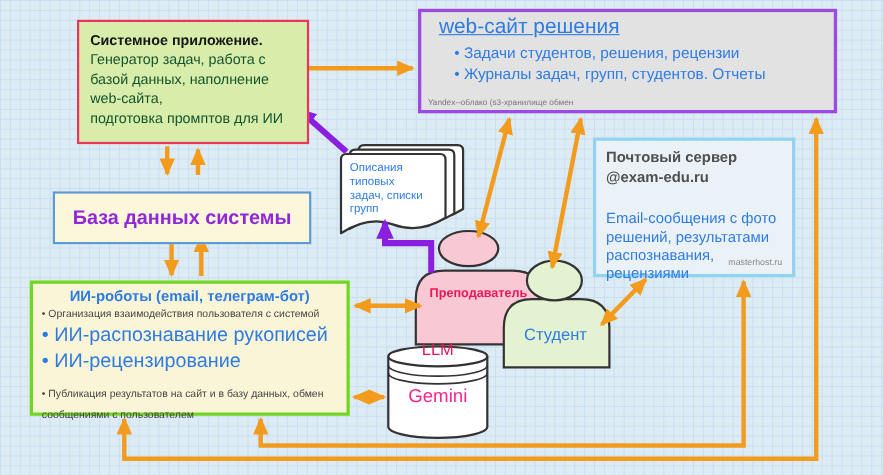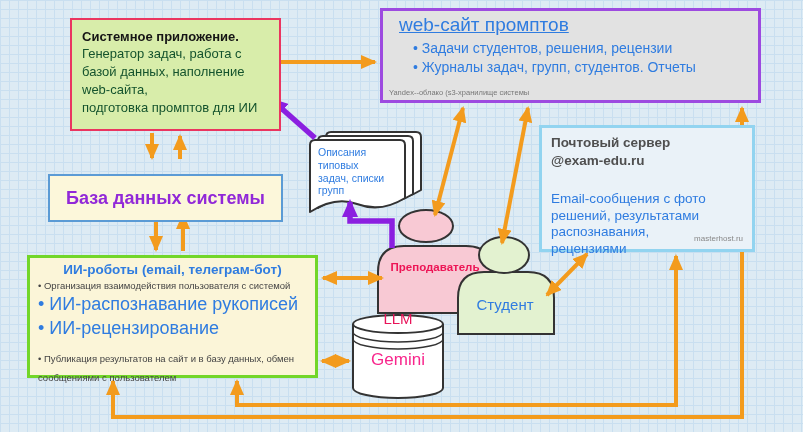--- a/index.html
+++ b/index.html
@@ -25,21 +25,21 @@
   
   .box-db{left:48px;top:162px;width:235px;height:48px;background:#fcf7da;border:2px solid #5b9bd5;display:flex;align-items:center;justify-content:center;margin-top:12px;}
   .box-db .ttl{font-size:18px;font-weight:bold;color:#9128d8;}
   
   .box-ai{left:27px;top:255px;width:291px;height:123px;background:#fbf5d8;border:3px solid #72d629;padding:4px 8px 17px 8px;}
   .box-ai .ttl{text-align:center;font-size:13.5px;font-weight:bold;color:#2f7ce0;margin-bottom:3px;}
   .box-ai .sm{font-size:9.5px;color:#444;margin:3px 0;}
   .box-ai .lg{font-size:18px;color:#2f7ce0;margin:3px 0;}
   .box-ai .sm.last{line-height:1.95;margin-top:11px;}
   
-  .box-mail{left:539px;top:125px;width:216px;height:127px;background:#eaf2f8;border:3px solid #92d4f0;padding:6px 6px 0 9px;}
+  .box-mail{left:539px;top:125px;width:184px;height:127px;background:#eaf2f8;border:3px solid #92d4f0;padding:6px 6px 0 9px;}
   .box-mail .ttl{font-size:13.5px;font-weight:bold;color:#4f4f4f;line-height:1.3;white-space:pre-line;}
   .box-mail .bdy{font-size:13.5px;color:#2f7ce0;line-height:1.22;white-space:pre-line;margin-top:22px;}
   .box-mail .foot{position:absolute;right:9px;bottom:6px;font-size:8px;color:#888;}
   
   .lbl{position:absolute;}
   .lbl-docs{left:318px;top:146px;width:84px;font-size:10.5px;color:#2f7ce0;line-height:1.22;white-space:pre-line;}
   .lbl-teacher{left:381px;top:261px;width:108px;text-align:center;font-size:11.5px;font-weight:bold;color:#ed1556;}
   .lbl-student{left:459px;top:296px;width:92px;text-align:center;font-size:15px;color:#2f7ce0;}
   .lbl-llm{left:370px;top:310px;width:56px;text-align:center;font-size:15px;color:#e8145a;}
   .lbl-gemini{left:356px;top:350px;width:84px;text-align:center;font-size:17px;color:#f8268c;}
@@ -108,24 +108,24 @@
 
   <div class="abs box-system">
     <div class="ttl">Системное приложение.</div>
     <div class="bdy">Генератор задач, работа с
 базой данных, наполнение
 web-сайта,
 подготовка промптов для ИИ</div>
   </div>
 
   <div class="abs box-web">
-    <div class="ttl">web-сайт промптов</div>
+    <div class="ttl">web-сайт решения</div>
     <div class="bul">•  Задачи студентов, решения, рецензии</div>
     <div class="bul">•  Журналы задач, групп, студентов. Отчеты</div>
-    <div class="foot">Yandex--облако (s3-хранилище системы</div>
+    <div class="foot">Yandex--облако (s3-хранилище обмен</div>
   </div>
 
   <div class="abs box-db">
     <div class="ttl">База данных системы</div>
   </div>
 
   <div class="abs box-ai">
     <div class="ttl">ИИ-роботы (email, телеграм-бот)</div>
     <div class="sm">• Организация взаимодействия  пользователя с системой</div>
     <div class="lg">• ИИ-распознавание рукописей</div>

